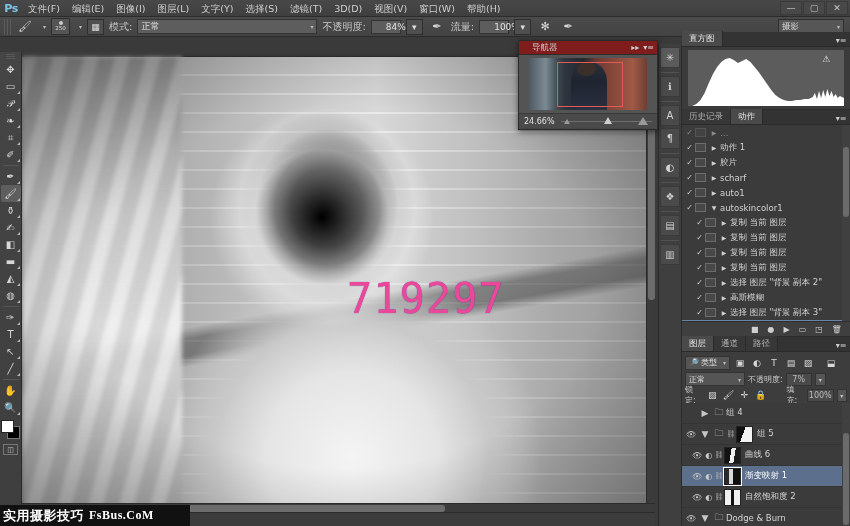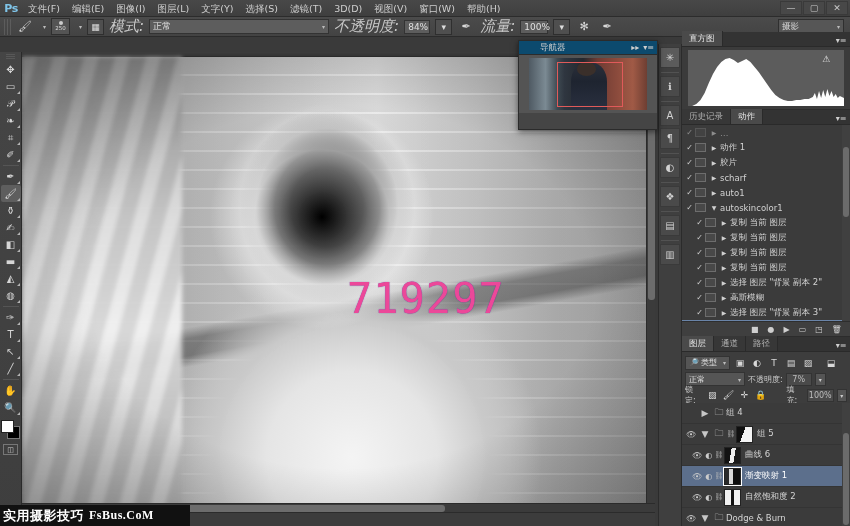--- a/index.html
+++ b/index.html
@@ -36,24 +36,24 @@
   
   .optionsbar {
     position:absolute; left:0; top:17px; width:850px; height:20px;
     background:linear-gradient(#4b4b4b,#434343);
     border-bottom:1px solid #2b2b2b;
     display:flex; align-items:center; padding-left:4px; gap:5px;
   }
   .grip { width:7px; height:16px; background:
       repeating-linear-gradient(to right,#6a6a6a 0 1px,transparent 1px 3px);
       opacity:.6; }
-  .opt-label { font-size:15px; color:#c9c9c9; white-space:nowrap;font-style:italic; }
+  .opt-label { font-size:10px; color:#c9c9c9; white-space:nowrap; }
   .opt-field {
     background:#5d5d5d; border:1px solid #333; color:#e0e0e0;
-    font-size:9px; height:14px; line-height:12px; padding:0 3px; text-align:center;
+    font-size:9px; height:14px; line-height:12px; padding:0 14px; text-align:center;
   }
   .opt-select {
     background:#5d5d5d; border:1px solid #333; color:#e0e0e0;
     font-size:9px; height:15px; line-height:13px; padding:0 3px;
     display:flex; align-items:center; justify-content:space-between;
   }
   .arw { font-size:6px; color:#bbb; margin-left:4px; }
   .tool-ic {
     width:18px; height:16px; display:flex; align-items:center; justify-content:center;
     color:#d8d8d8; font-size:11px;
@@ -269,22 +269,22 @@
   .grp-ic { width:14px; text-align:center; color:#c7c7c7; font-size:9px; }
   .lay-scroll { position:absolute; right:0; top:0; width:8px; height:100%; background:#404040;}
   .lay-scroll .th { position:absolute; left:1px; top:30px; width:6px; height:92px; background:#6b6b6b; border-radius:3px;}
 
   
   .navigator {
     position:absolute; left:518px; top:40px; width:140px; height:90px;
     background:#454545; border:1px solid #2b2b2b; box-shadow:0 2px 6px rgba(0,0,0,.5);
   }
   .nav-head {
-    height:14px; background:#0c4a6e; display:flex; align-items:center;
-    padding-left:21px; font-size:8.5px; color:#d0d0d0; border-bottom:1px solid #2c2c2c;
+    height:14px; background:#7f1d1d; display:flex; align-items:center;
+    padding-left:13px; font-size:8.5px; color:#d0d0d0; border-bottom:1px solid #2c2c2c;
     position:relative;
   }
   .nav-head .ctl { position:absolute; right:3px; top:2px; display:flex; gap:4px; color:#cfcfcf; font-size:8px;}
   .nav-body { position:relative; height:58px; background:#545454; padding:3px 10px; }
   .nav-thumb {
     position:relative; width:100%; height:52px;
     background:
       linear-gradient(to right,
         #4f5a63 0%, #7b8a93 14%, #3f4a52 24%,
         #2f3640 30%, #24282e 46%, #6e3b33 58%,
@@ -679,15 +679,24 @@
         <span>▾≡</span>
       </span>
     </div>
     <div class="nav-body">
       <div class="nav-thumb">
         <div class="person"></div>
         <div class="head"></div>
         <div class="nav-rect"></div>
       </div>
     </div>
+    <div class="nav-foot">
+      <span>24.66%</span>
+      <span class="nav-slider">
+        <span class="line"></span>
+        <span class="small"></span>
+        <span class="hd"></span>
+        <span class="big"></span>
+      </span>
+    </div>
   </div>
 
 </div>
 
 </body></html>

